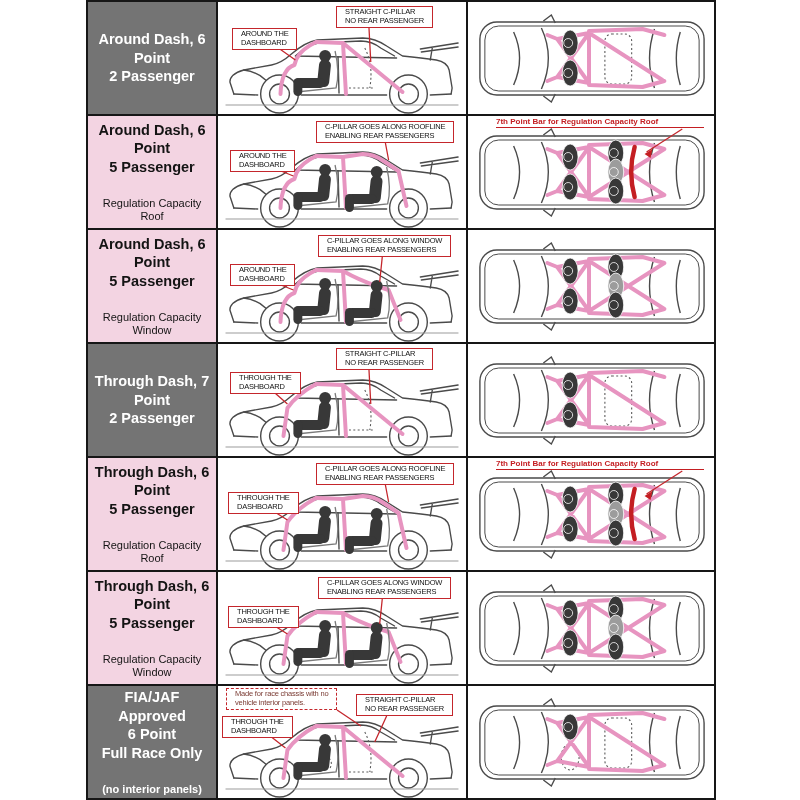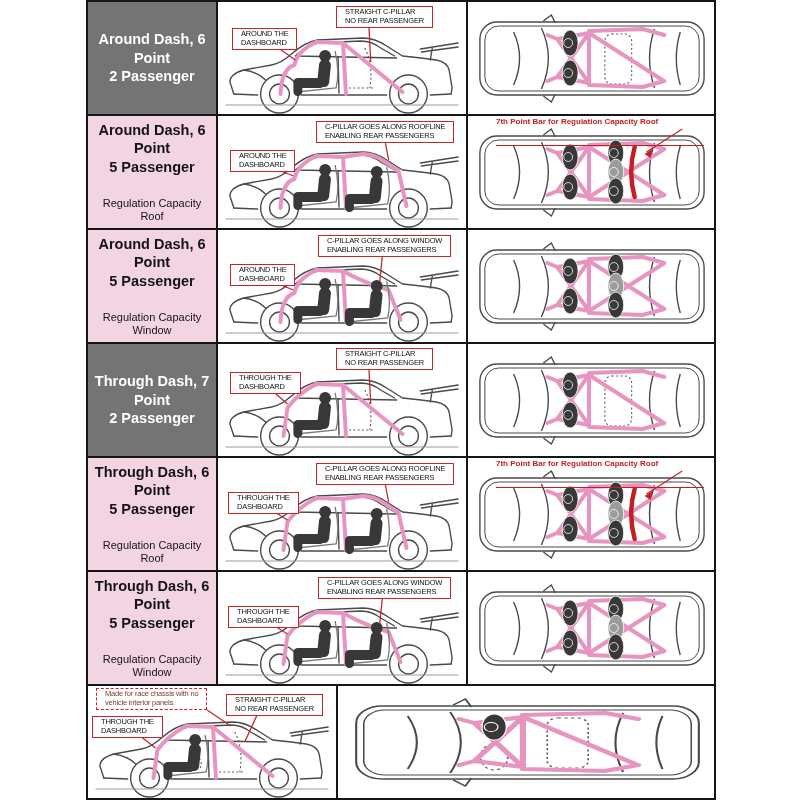--- a/index.html
+++ b/index.html
@@ -19,21 +19,21 @@
   .subtitle { font-size:11px; line-height:1.2; margin-top:20px; }
   .side { width:250px; flex:0 0 250px; border-right:2px solid #161616; }
   .top { flex:1 1 auto; }
   .art { position:absolute; left:0; top:0; width:100%; height:100%; }
   .callout { position:absolute; background:#fff; border:1.5px solid #c4262c;
     color:#111; font-size:7.5px; line-height:1.18; letter-spacing:-0.2px;
     padding:1px 8px; white-space:pre-line; z-index:2; }
   .callout.dashed { border-style:dashed; color:#7a3b33; }
   .topnote { position:absolute; top:1px; left:28px; right:10px; color:#c41e22;
     font-size:8px; font-weight:bold; border-bottom:1.5px solid #c41e22;
-    padding-bottom:19px; white-space:nowrap; z-index:2; }
+    padding-bottom:1px; white-space:nowrap; z-index:2; }
   
   .cage { stroke:#e794c0; stroke-width:4; fill:none; stroke-linecap:round; stroke-linejoin:round; }
   .cage7 { stroke:#c41e22; stroke-width:4.5; fill:none; stroke-linecap:round; }
   .lead { stroke:#c4262c; stroke-width:1.3; fill:none; }
   .dot { stroke:#5a5a5a; stroke-width:1.1; fill:none; stroke-dasharray:2 2.4; }
   .figd { fill:#383838; }
   .figm { fill:#9c9c9c; }
 </style>
 </head>
 <body>
@@ -278,20 +278,26 @@
         <use href="#fig-top" class="figd" x="103" y="41"></use>
         <use href="#fig-top" class="figd" x="103" y="71"></use>
         <use href="#fig-top" class="figd" x="149" y="37"></use>
         <use href="#fig-top" class="figm" x="149" y="56"></use>
         <use href="#fig-top" class="figd" x="149" y="75"></use>
       </svg>
     </div>
   </div>
 
   <div class="row">
+    <div class="cell label gray">
+      <div class="title">FIA/JAF Approved
+6 Point
+Full Race Only</div>
+      <div class="subtitle" style="font-weight:bold">(no interior panels)</div>
+    </div>
     <div class="cell side">
       <svg class="art" viewBox="0 0 250 112" preserveAspectRatio="none">
         <use href="#car-side"></use>
         <path class="dot" d="M148 46 Q157 63 153 86 M132 86 L158 86 M108 70 Q118 74 112 84"></path>
         <path class="cage" d="M99 40 Q80 50 70 64 L66 92"></path>
         <path class="cage" d="M99 40 L126 41 L129 92"></path>
         <path class="cage" d="M126 41 L186 90"></path>
         <use href="#fig-side" class="figd" x="104" y="82"></use>
         <path class="lead" d="M50 48 L68 62 M120 24 L144 40 M170 30 L158 56"></path>
       </svg>

